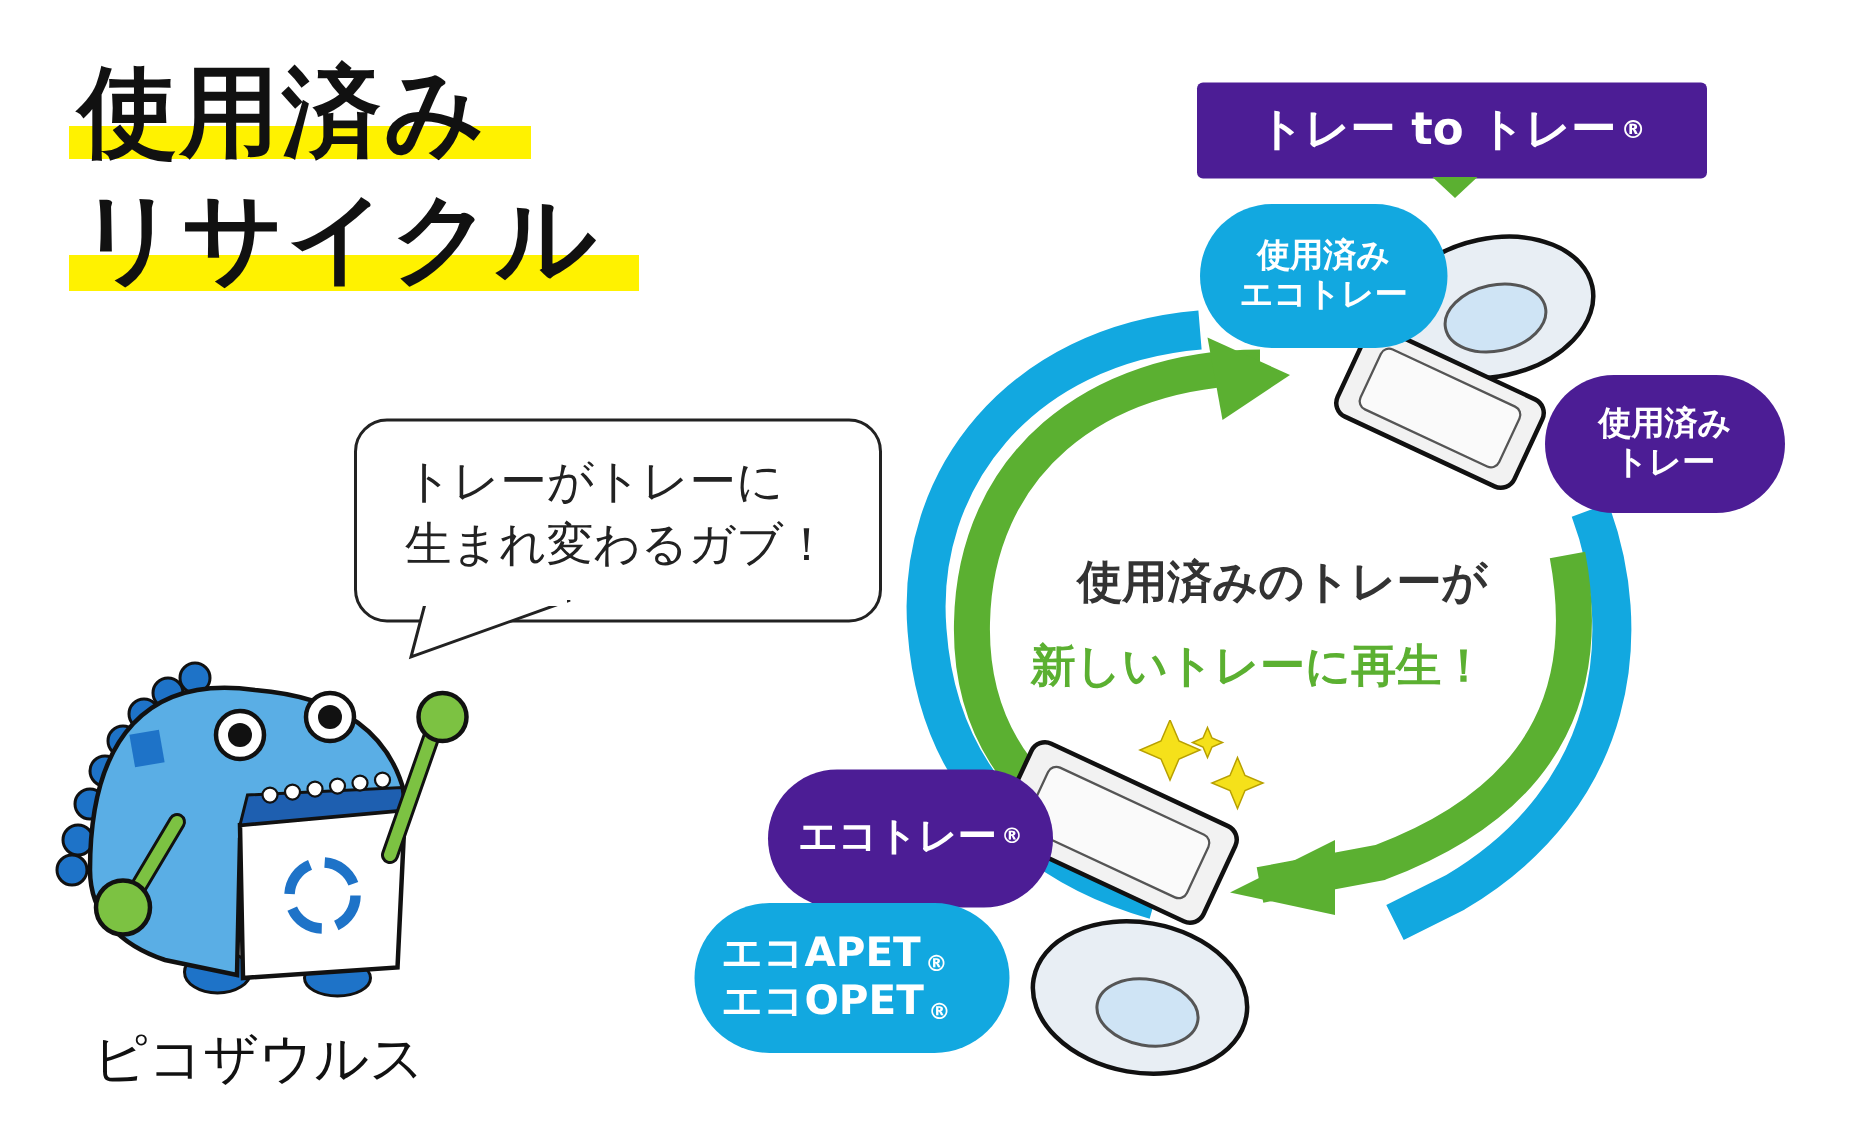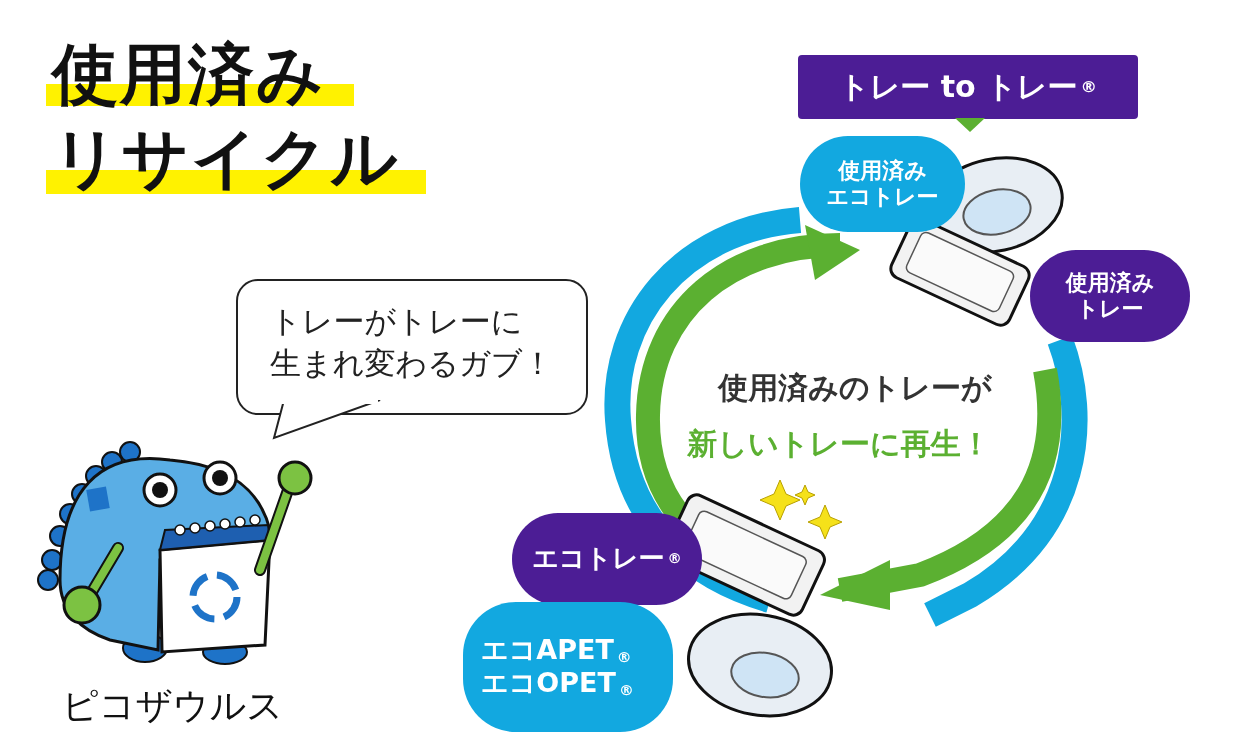--- a/index.html
+++ b/index.html
@@ -141,16 +141,16 @@
 </div>
 
 <div class="center-text" style="left:700px; top:368px; width:310px; font-size:30px; color:#333;font-family:Liberation Serif, serif;">使用済みのトレーが</div>
 <div class="center-text" style="left:684px; top:424px; width:310px; font-size:30px; color:#5bb031;">新しいトレーに再生！</div>
 
 <div class="pill green" style="left:512px; top:513px; width:190px; height:92px; border-radius:46px; flex-direction:row; font-size:26px;">
   <span>エコトレー</span>
     <span class="reg">®</span>
 </div>
 
-<div class="pill blue" style="left:463px; top:602px; width:210px; height:130px; border-radius:53px; font-size:27px; align-items:flex-start; padding-left:18px; box-sizing:border-box;">
+<div class="pill blue" style="left:463px; top:602px; width:210px; height:100px; border-radius:53px; font-size:27px; align-items:flex-start; padding-left:18px; box-sizing:border-box;">
   <div><span>エコAPET</span><span class="reg">®</span></div>
   <div><span>エコOPET</span><span class="reg">®</span></div>
 </div>
 
 </body></html>

